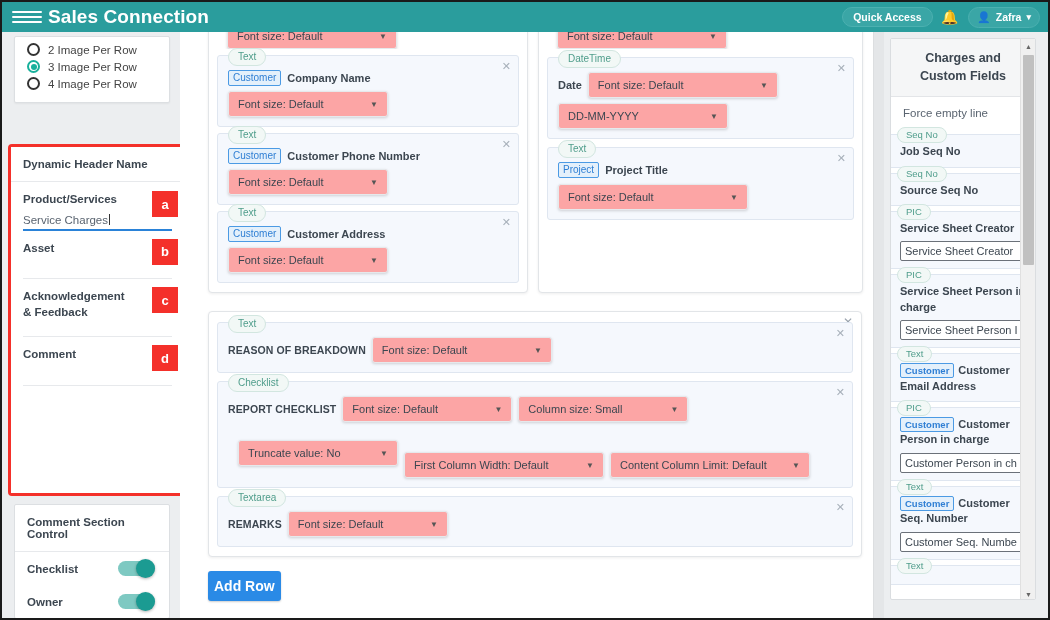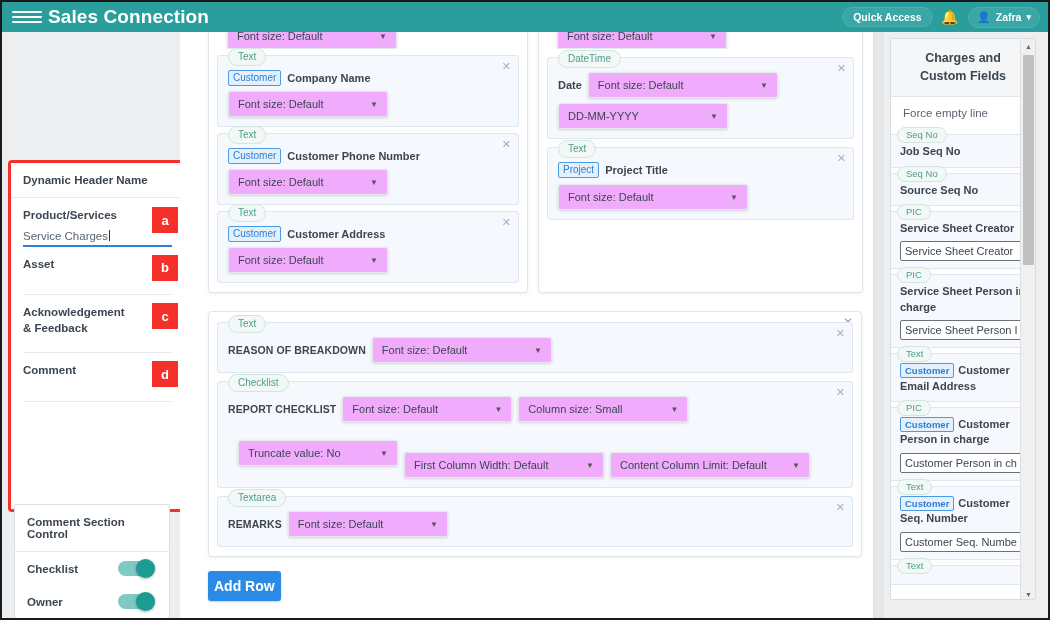--- a/index.html
+++ b/index.html
@@ -73,21 +73,21 @@
     border: 2px solid #333; flex: 0 0 auto;
     display: flex; align-items: center; justify-content: center;
   }
   .radio-mark.on { border-color: #18b09b; }
   .radio-mark.on::after {
     content: ''; width: 6px; height: 6px; border-radius: 50%; background: #18b09b;
   }
 
   
   .annot-box {
-    position: absolute; left: 6px; top: 128px; width: 179px; height: 352px;
+    position: absolute; left: 6px; top: 112px; width: 179px; height: 352px;
     border: 3px solid #f4302a; background: #ffffff; border-radius: 4px;
   }
   .annot-badge {
     position: absolute; right: -22px; top: -3px;
     width: 22px; height: 28px; background: #f4302a; color: #fff;
     font-size: 13px; font-weight: bold;
     display: flex; align-items: center; justify-content: center;
   }
   .dyn-panel { height: 100%; background: #fff; padding: 0; overflow: hidden; }
   .dyn-title {
@@ -174,21 +174,21 @@
     background: #e4f0fb; border: 1px solid #4b9ae4; border-radius: 2px;
     padding: 0 4px; line-height: 14px; white-space: nowrap;
   }
   .tag.project { color: #2f7fd4; background: #e4f0fb; border-color: #4b9ae4; }
   .fname {
     font-size: 11px; font-weight: bold; color: #3c4650; white-space: nowrap;
   }
   .fname.upper { font-size: 10.5px; letter-spacing: .1px; }
   .sel {
     display: inline-flex; align-items: center; justify-content: space-between;
-    background: #f0abfc; border: 1px solid #e6e9ec; border-radius: 3px;
+    background: #fca5a5; border: 1px solid #e6e9ec; border-radius: 3px;
     box-shadow: 0 1px 3px rgba(0,0,0,.16);
     font-size: 11px; color: #3c4650;
     padding: 6px 9px; min-width: 120px; cursor: pointer;
   }
   .sel .cap { font-size: 8px; color: #555; margin-left: 18px; }
   .sel.w160 { min-width: 160px; }
   .sel.w170 { min-width: 170px; }
   .sel.w190 { min-width: 190px; }
   .sel.w200 { min-width: 200px; margin-top: 24px; }
 
@@ -299,20 +299,34 @@
       <div class="user-chip">
         <span class="avatar">👤</span>
         <span>Zafra</span>
         <span class="caret">▾</span>
       </div>
     </div>
   </div>
 
   <div class="leftcol">
 
+    <div class="panel radio-panel">
+      <div class="radio-row">
+        <span class="radio-mark"></span>
+        <span>2 Image Per Row</span>
+      </div>
+      <div class="radio-row">
+        <span class="radio-mark on"></span>
+        <span>3 Image Per Row</span>
+      </div>
+      <div class="radio-row">
+        <span class="radio-mark"></span>
+        <span>4 Image Per Row</span>
+      </div>
+    </div>
 
     <div class="annot-box">
       <div class="annot-badge">7</div>
       <div class="dyn-panel">
         <div class="dyn-title">Dynamic Header Name</div>
 
         <div class="dyn-item">
           <div class="dyn-badge b-a">a</div>
           <div class="dyn-label">Product/Services</div>
           <div class="dyn-input"><span>Service Charges</span><span class="caret-bar"></span></div>

